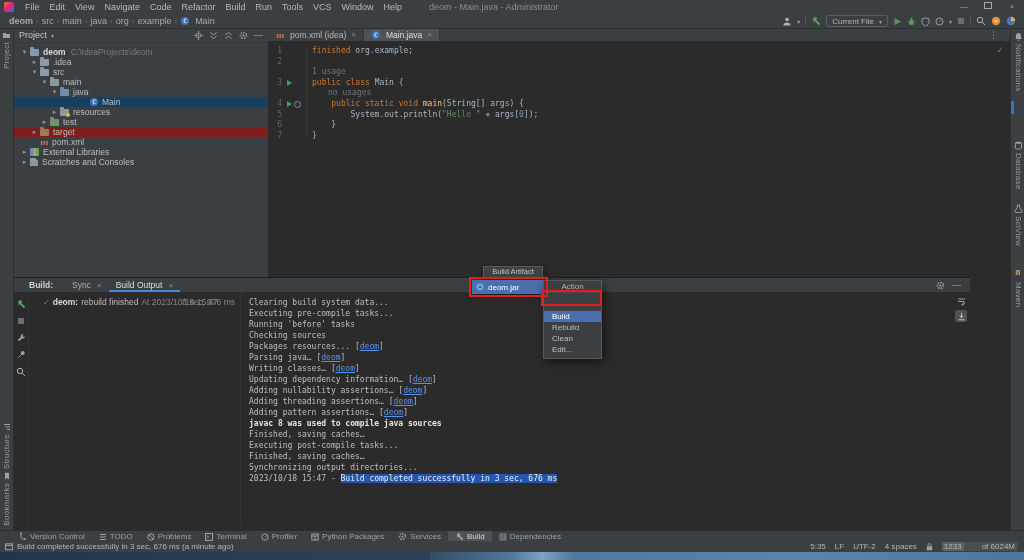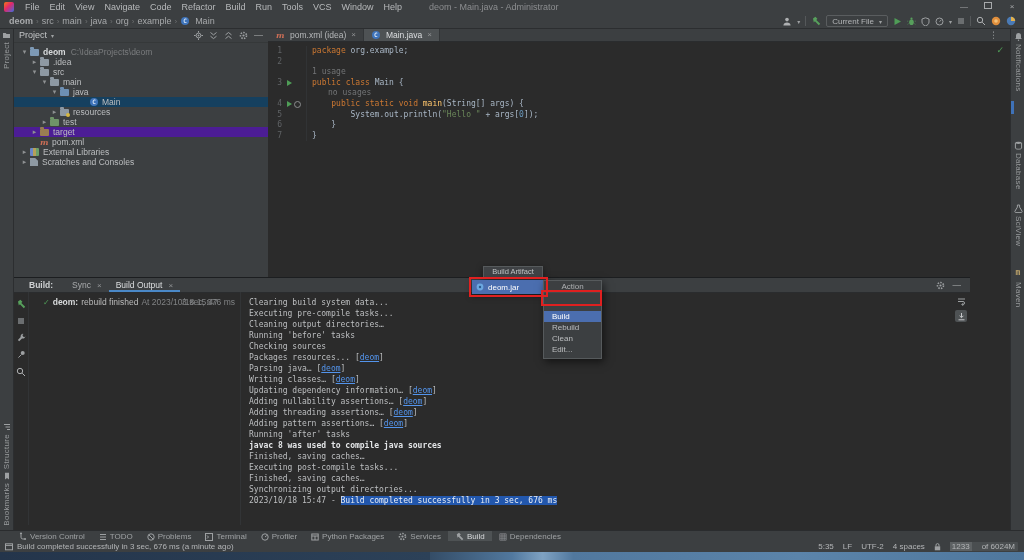--- a/index.html
+++ b/index.html
@@ -40,21 +40,21 @@
   .vtext.flip{transform:rotate(180deg)}
   .bluemark{position:absolute;left:0;top:73px;width:3px;height:13px;background:#3f72b8}
 
   
   #project-panel{left:14px;top:28px;width:254px;height:255px;background:#3c3f41;z-index:3;border-right:1px solid #282b2d}
   .pheader{height:14px;display:flex;align-items:center;padding:0 5px;font-size:9px;color:#c3c5c7;border-bottom:1px solid #353839}
   .pheader .hicons{margin-left:auto;display:flex;align-items:center;gap:6px}
   #ptree{padding-top:4px}
   .trow{height:10px;line-height:10px;display:flex;align-items:center;font-size:8.5px;color:#bdbfc1;white-space:nowrap;overflow:hidden}
   .trow.selected{background:#15405f}
-  .trow.target{background:#4c1d95}
+  .trow.target{background:#7f1d1d}
   .chev{width:9px;font-size:7px;color:#8f9193;text-align:center;flex:none}
   .tlabel{padding-left:1px}
   .tpath{color:#7a7c7e;margin-left:5px}
 
   
   .ti{display:inline-block;flex:none;margin:0 3px 0 1px;position:relative;width:9px;height:7px}
   .tif{background:#8e99a3;border-radius:1px}
   .tif::before{content:"";position:absolute;top:-2px;left:0;width:4px;height:2px;background:inherit;border-radius:1px 1px 0 0}
   .ti-folder-project{background:#7d99b5}
   .ti-folder-src{background:#6d8fb3}
@@ -129,21 +129,21 @@
 
   
   #toolbuttons{left:0;top:530px;width:1024px;height:11px;background:#3c3f41;border-top:1px solid #2a2c2e;
       display:flex;align-items:center;font-size:8px;color:#9fa2a4;padding-left:12px;z-index:5}
   .wb{display:flex;align-items:center;gap:3px;padding:0 7px;height:100%}
   .wb.active{background:#4e5254;color:#d6d8da}
   #statusbar{left:0;top:541px;width:1024px;height:11px;background:#3c3f41;display:flex;align-items:center;
       font-size:8px;color:#b3b5b7;z-index:5}
   #statusbar .msg{margin-left:4px}
   .sright{margin-left:auto;display:flex;align-items:center;gap:9px;padding-right:6px}
-  .membox{background:#4a4e50;border-radius:1px;padding:0 3px;display:flex;align-items:center;gap:10px}
+  .membox{background:#4a4e50;border-radius:1px;padding:0 3px;display:flex;align-items:center;gap:18px}
   .mu{background:#5d6163;padding:0 2px;margin-left:-3px}
   #taskbar{left:0;top:552px;width:1024px;height:8px;z-index:5;
       background:linear-gradient(90deg,#24354b 0%,#2c4158 42%,#40608000 0),linear-gradient(90deg,#24354b 0%,#2d4259 40%,#51789e 50%,#7fa2c2 53%,#51789e 56%,#5b84aa 78%,#4f779d 100%)}
 </style>
 </head>
 <body>
 
 <div id="titlebar" class="abs">
   <span class="logo"></span>
   <div id="menu-items">
@@ -404,21 +404,21 @@
       </div>
       <div class="etab active">
         <span class="ti ti-class"></span>
         <span>Main.java</span>
         <span class="tclose">×</span>
       </div>
     </div>
   <span class="kebab">⋮</span>
   <span class="echeck">✓</span>
   <div id="code-lines">
-      <div class="crow"><span class="ln">1</span><span class="gut"></span><span class="ct"><span class="kw">package </span><span class="pl">org.example;</span></span></div>
+      <div class="crow"><span class="ln">1</span><span class="gut"></span><span class="ct"><span class="kw">finished </span><span class="pl">org.example;</span></span></div>
       <div class="crow"><span class="ln">2</span><span class="gut"></span><span class="ct"></span></div>
       <div class="crow"><span class="ln"></span><span class="gut"></span><span class="ct"><span class="inlay" style="padding-left: 0px;">1 usage</span></span></div>
       <div class="crow"><span class="ln">3</span><span class="gut"><span class="tri"></span></span><span class="ct"><span class="kw">public class </span><span class="pl">Main {</span></span></div>
       <div class="crow"><span class="ln"></span><span class="gut"></span><span class="ct"><span class="inlay" style="padding-left: 16px;">no usages</span></span></div>
       <div class="crow"><span class="ln">4</span><span class="gut"><span class="tri"></span><span class="ovr"></span></span><span class="ct"><span class="pl">    </span><span class="kw">public static void </span><span class="fn">main</span><span class="pl">(String[] args) {</span></span></div>
       <div class="crow"><span class="ln">5</span><span class="gut"></span><span class="ct"><span class="pl">        System.out.println(</span><span class="str">"Hello "</span><span class="pl"> + args[</span><span class="num">0</span><span class="pl">]);</span></span></div>
       <div class="crow"><span class="ln">6</span><span class="gut"></span><span class="ct"><span class="pl">    }</span></span></div>
       <div class="crow"><span class="ln">7</span><span class="gut"></span><span class="ct"><span class="pl">}</span></span></div>
     </div>
 </div>
@@ -516,31 +516,29 @@
       <span class="bcheck">✓</span>
       <span class="bold">deom:</span>
       <span>rebuild finished</span>
       <span class="bdim">At 2023/10/18 15:47</span>
     </div>
     <span class="bdur">3 sec, 676 ms</span>
   </div>
   <div id="bconsole">
       <div class="conrow"><span class="cpre">Clearing build system data...</span></div>
       <div class="conrow"><span class="cpre">Executing pre-compile tasks...</span></div>
-      <div class="conrow"><span class="cpre">Cleaning output directories…</span></div>
       <div class="conrow"><span class="cpre">Running 'before' tasks</span></div>
       <div class="conrow"><span class="cpre">Checking sources</span></div>
       <div class="conrow"><span class="cpre">Packages resources... [</span><span class="clink">deom</span><span>]</span></div>
       <div class="conrow"><span class="cpre">Parsing java… [</span><span class="clink">deom</span><span>]</span></div>
       <div class="conrow"><span class="cpre">Writing classes… [</span><span class="clink">deom</span><span>]</span></div>
       <div class="conrow"><span class="cpre">Updating dependency information… [</span><span class="clink">deom</span><span>]</span></div>
       <div class="conrow"><span class="cpre">Adding nullability assertions… [</span><span class="clink">deom</span><span>]</span></div>
       <div class="conrow"><span class="cpre">Adding threading assertions… [</span><span class="clink">deom</span><span>]</span></div>
       <div class="conrow"><span class="cpre">Adding pattern assertions… [</span><span class="clink">deom</span><span>]</span></div>
-      <div class="conrow"><span class="cpre">Running 'after' tasks</span></div>
       <div class="conrow"><span class="cbold">javac 8 was used to compile java sources</span></div>
       <div class="conrow"><span class="cpre">Finished, saving caches…</span></div>
       <div class="conrow"><span class="cpre">Executing post-compile tasks...</span></div>
       <div class="conrow"><span class="cpre">Finished, saving caches…</span></div>
       <div class="conrow"><span class="cpre">Synchronizing output directories...</span></div>
       <div class="conrow"><span class="cpre">2023/10/18 15:47 - </span><span class="chl">Build completed successfully in 3 sec, 676 ms</span></div>
     </div>
   <div class="conicons">
     <span class="conico">
         <span>

